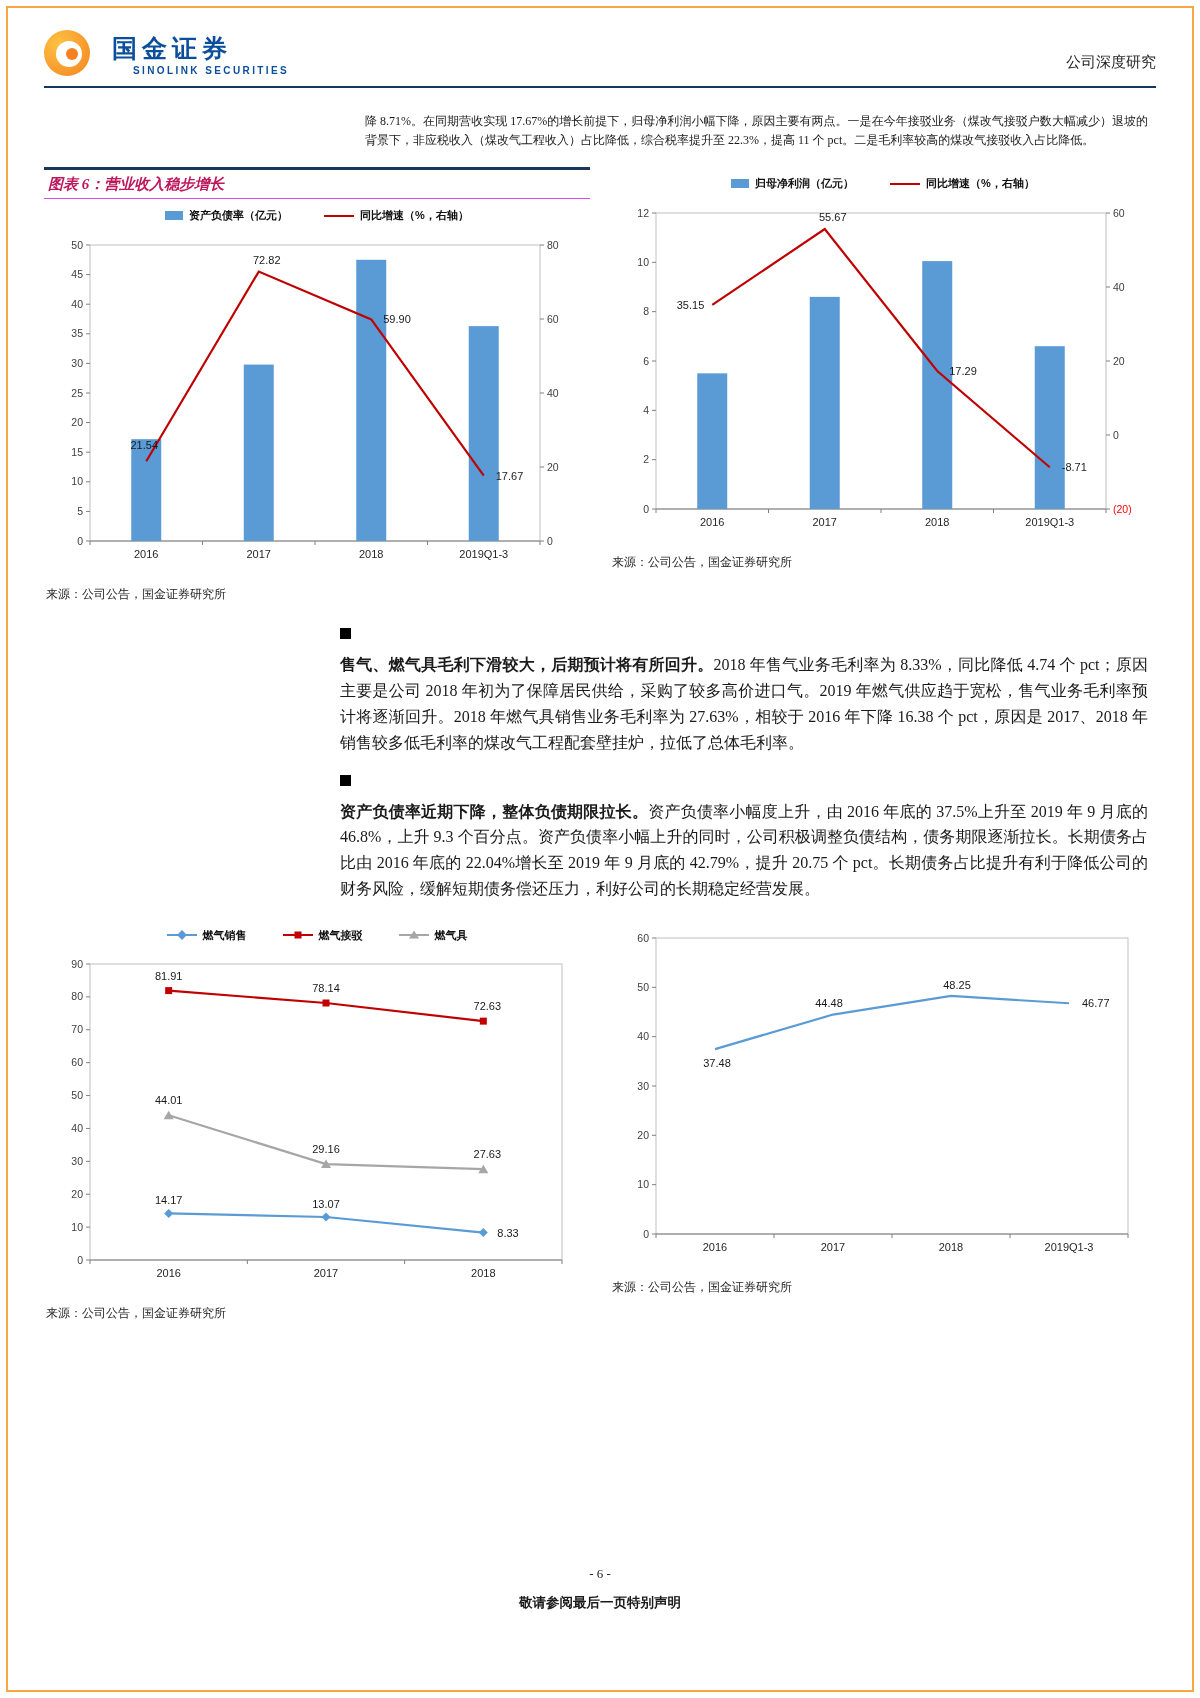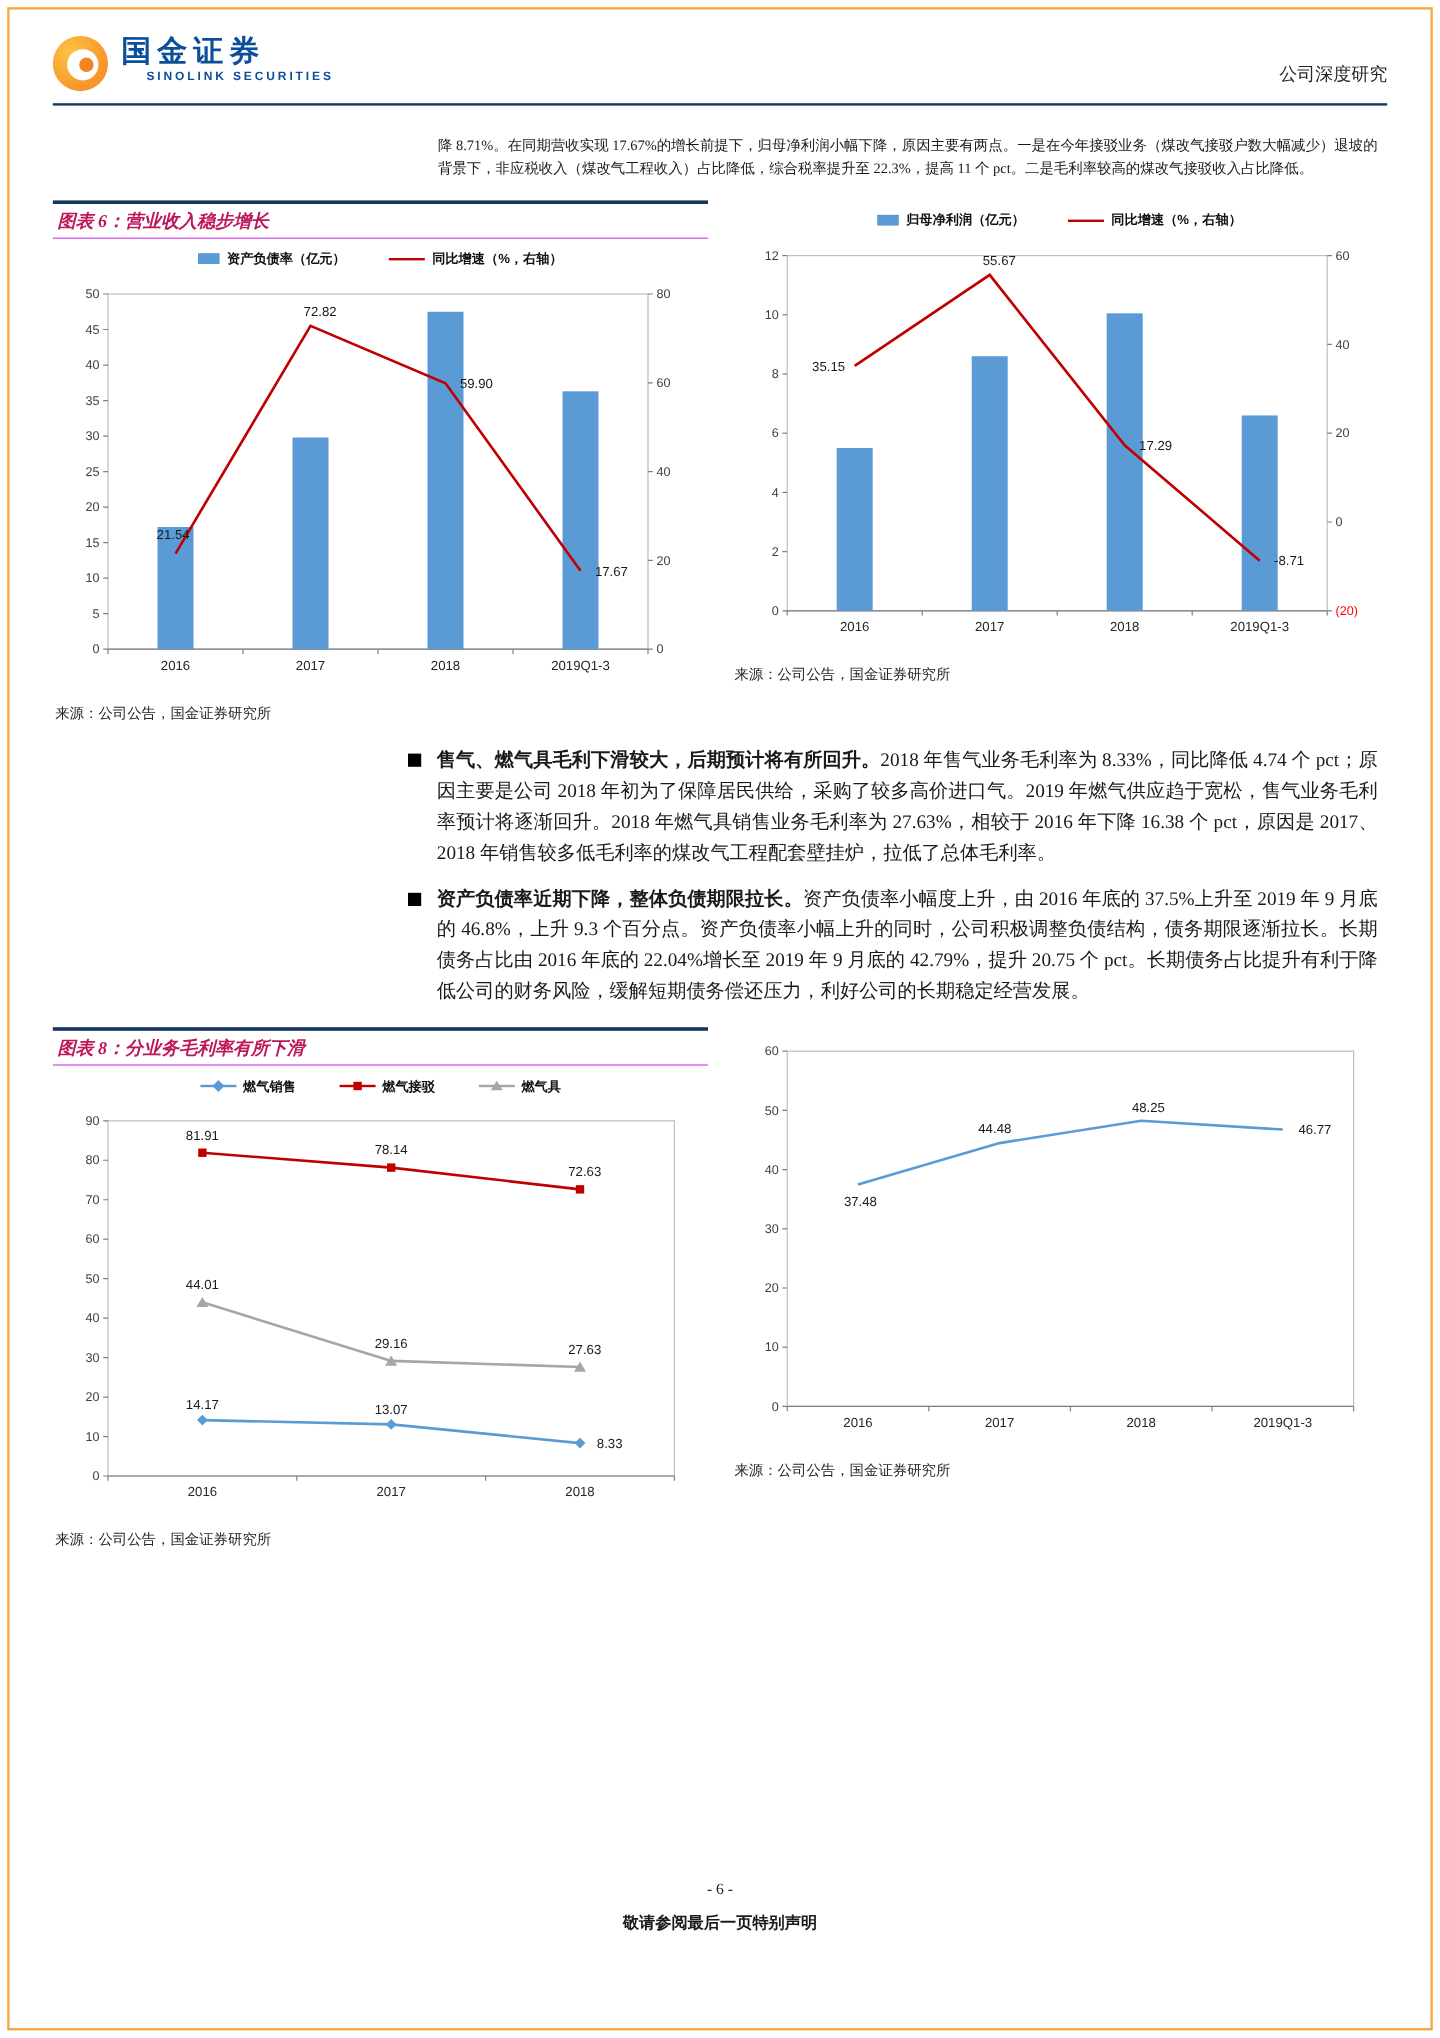--- a/index.html
+++ b/index.html
@@ -10,39 +10,39 @@
     --text:#1A1A1A;
   }
   *{ box-sizing:border-box; margin:0; padding:0; }
   html,body{ background:#fff; }
   body{ width:1200px; height:1698px; position:relative; overflow:hidden;
         font-family:"Liberation Serif", serif; color:var(--text); }
   .frame{ position:absolute; inset:6px; border:2px solid var(--frame); pointer-events:none; z-index:5; }
 
   
   .page-header{ display:flex; justify-content:space-between; align-items:flex-end; padding:30px 44px 10px; }
-  .brand{ display:flex; align-items:flex-start; gap:11px; }
+  .brand{ display:flex; align-items:flex-end; gap:22px; }
   .logo-mark{ width:46px; height:46px; border-radius:50%; position:relative; display:inline-block;
               background:radial-gradient(circle at 32% 30%, #FDC243, var(--brand-orange)); }
   .logo-mark::after{ content:""; position:absolute; width:26px; height:26px; border-radius:50%;
               background:#fff; left:12px; top:11px; }
   .logo-mark::before{ content:""; position:absolute; width:12px; height:12px; border-radius:50%;
               background:var(--brand-orange); left:22px; top:18px; z-index:1; }
   .brand-text{ display:flex; flex-direction:column; line-height:1.05; }
   .brand-cn{ font-family:"Liberation Sans", sans-serif; font-weight:bold; font-size:25px;
              letter-spacing:5px; color:var(--brand-blue); }
   .brand-en{ font-family:"Liberation Sans", sans-serif; font-weight:bold; font-size:10px;
              letter-spacing:2.4px; color:var(--brand-blue); margin-top:4px;padding-left:21px; }
   .doc-type{ font-size:15px; color:#262626; padding-bottom:4px; }
   .header-rule{ height:2px; background:var(--navy); margin:0 44px; }
 
   
   .intro{ margin:24px 52px 0 365px; font-size:12px; line-height:1.62; text-align:justify; }
   .bullets{ margin-top:18px; }
-  .bullet{ display:flex; gap:13px; margin:12px 52px 0 340px; }
+  .bullet{ display:flex; gap:13px; margin:12px 52px 0 340px;flex-direction:column; }
   .bullet-marker{ width:11px; height:11px; background:#000; flex:0 0 auto; margin-top:7px; }
   .bullet-text{ font-size:16px; line-height:1.62; text-align:justify; }
   .bullet-text b{ font-weight:bold; }
 
   
   .figures-row{ display:flex; justify-content:space-between; margin:16px 44px 0; }
   .figure-panel{ width:546px; }
   .figure-title{ border-top:3px solid var(--navy); border-bottom:1px solid #d946ef;
                  padding:5px 4px 4px; font-weight:bold; font-style:italic; font-size:15px; color:#be185d; }
   .figure-body{ padding-top:4px; }
@@ -233,21 +233,20 @@
     <p class="bullet-text"><b>售气、燃气具毛利下滑较大，后期预计将有所回升。</b><span>2018 年售气业务毛利率为 8.33%，同比降低 4.74 个 pct；原因主要是公司 2018 年初为了保障居民供给，采购了较多高价进口气。2019 年燃气供应趋于宽松，售气业务毛利率预计将逐渐回升。2018 年燃气具销售业务毛利率为 27.63%，相较于 2016 年下降 16.38 个 pct，原因是 2017、2018 年销售较多低毛利率的煤改气工程配套壁挂炉，拉低了总体毛利率。</span></p>
   </div>
   <div class="bullet">
     <span class="bullet-marker"></span>
     <p class="bullet-text"><b>资产负债率近期下降，整体负债期限拉长。</b><span>资产负债率小幅度上升，由 2016 年底的 37.5%上升至 2019 年 9 月底的 46.8%，上升 9.3 个百分点。资产负债率小幅上升的同时，公司积极调整负债结构，债务期限逐渐拉长。长期债务占比由 2016 年底的 22.04%增长至 2019 年 9 月底的 42.79%，提升 20.75 个 pct。长期债务占比提升有利于降低公司的财务风险，缓解短期债务偿还压力，利好公司的长期稳定经营发展。</span></p>
   </div>
 </div>
 
 <div class="figures-row">
   <section class="figure-panel">
-    <div class="figure-title">图表 8：分业务毛利率有所下滑</div>
     <div class="figure-body">
         <div class="chart-legend">
           <span class="legend-item">
             <span class="sw-line" style="background: rgb(91, 155, 213);">
               <span class="mk mk-diamond" style="background: rgb(91, 155, 213);"></span>
             </span>
             <span>燃气销售</span>
           </span>
           <span class="legend-item">
             <span class="sw-line" style="background: rgb(192, 0, 0);">

